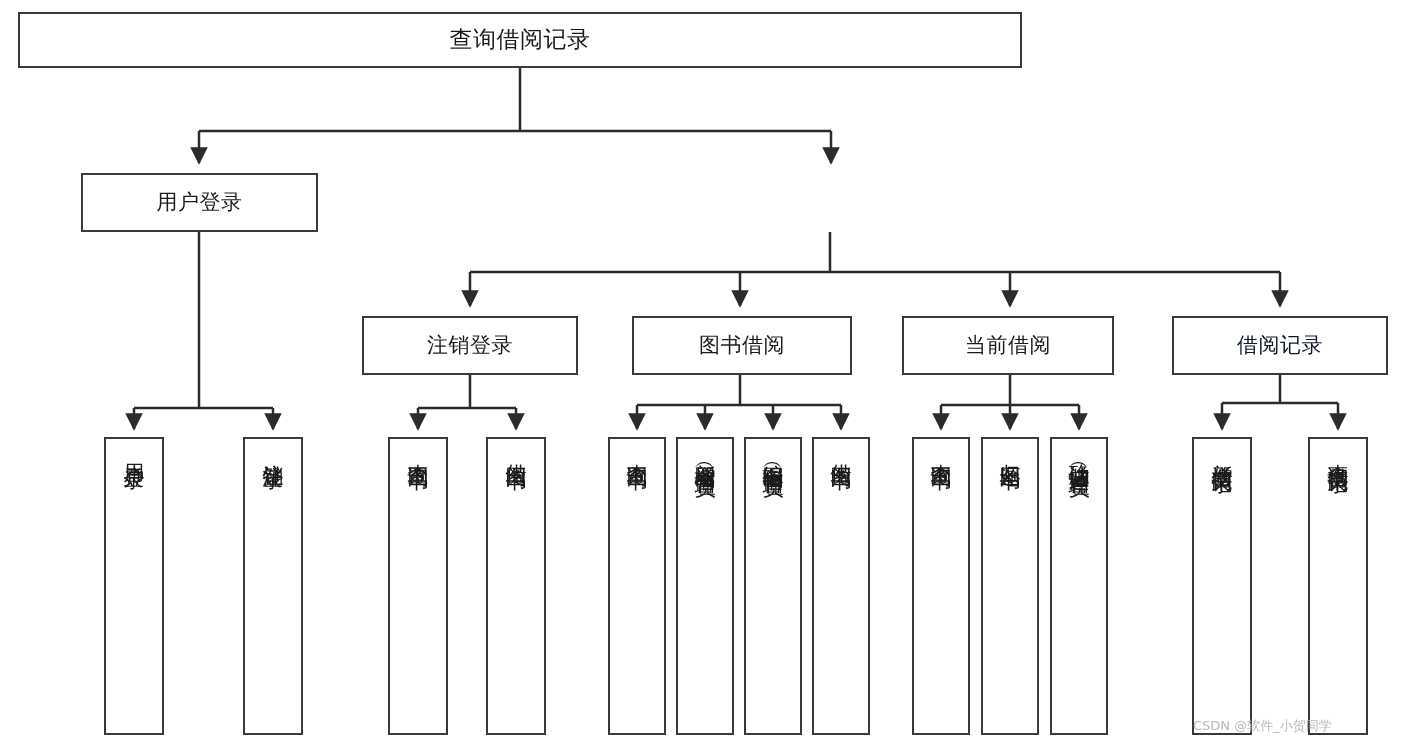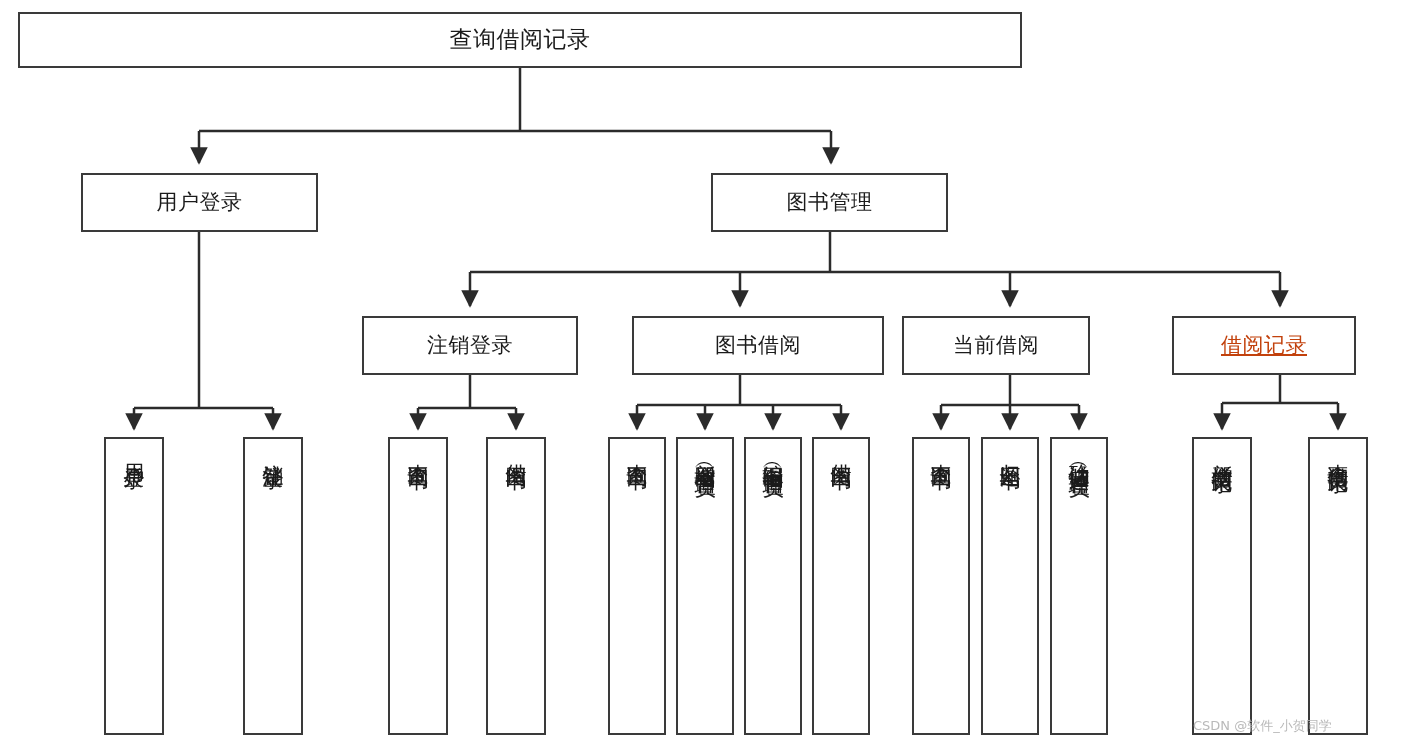--- a/index.html
+++ b/index.html
@@ -131,34 +131,31 @@
     </g>
   </svg>
 
   <div class="node horizontal lvl-root" id="n-root" style="left: 18px; top: 12px; width: 1004px; height: 56px; border-color: rgb(58, 58, 58); background: rgb(255, 255, 255); color: rgb(27, 27, 27);">
     <span class="node-label">查询借阅记录</span>
   </div>
 
   <div class="node horizontal lvl-2" id="n-l2-0" style="left: 81px; top: 173px; width: 237px; height: 59px; border-color: rgb(58, 58, 58); background: rgb(255, 255, 255); color: rgb(27, 27, 27);">
     <span class="node-label">用户登录</span>
   </div>
-  <div class="node horizontal lvl-2" id="n-l2-1" style="left: 711px; top: 173px; width: 237px; height: 59px; border-color: rgb(58, 58, 58); background: rgb(255, 255, 255); color: rgb(27, 27, 27);">
-    <span class="node-label">图书管理</span>
-  </div>
 
   <div class="node horizontal lvl-3" id="n-l3-0" style="left: 362px; top: 316px; width: 216px; height: 59px; border-color: rgb(58, 58, 58); background: rgb(255, 255, 255); color: rgb(27, 27, 27);">
     <span class="node-label">注销登录</span>
   </div>
-  <div class="node horizontal lvl-3" id="n-l3-1" style="left: 632px; top: 316px; width: 252px; height: 59px; border-color: rgb(58, 58, 58); background: rgb(255, 255, 255); color: rgb(27, 27, 27); text-align: right;">
+  <div class="node horizontal lvl-3" id="n-l3-1" style="left: 632px; top: 316px; width: 220px; height: 59px; border-color: rgb(58, 58, 58); background: rgb(255, 255, 255); color: rgb(27, 27, 27); text-align: right;">
     <span class="node-label">图书借阅</span>
   </div>
-  <div class="node horizontal lvl-3" id="n-l3-2" style="left: 902px; top: 316px; width: 188px; height: 59px; border-color: rgb(58, 58, 58); background: rgb(255, 255, 255); color: rgb(27, 27, 27);">
+  <div class="node horizontal lvl-3" id="n-l3-2" style="left: 902px; top: 316px; width: 212px; height: 59px; border-color: rgb(58, 58, 58); background: rgb(255, 255, 255); color: rgb(27, 27, 27);">
     <span class="node-label">当前借阅</span>
   </div>
-  <div class="node horizontal lvl-3" id="n-l3-3" style="left: 1172px; top: 316px; width: 184px; height: 59px; border-color: rgb(58, 58, 58); background: rgb(255, 255, 255); color: #c2410c; text-decoration: underline;">
+  <div class="node horizontal lvl-3" id="n-l3-3" style="left: 1172px; top: 316px; width: 216px; height: 59px; border-color: rgb(58, 58, 58); background: rgb(255, 255, 255); color: #0f172a;">
     <span class="node-label">借阅记录</span>
   </div>
 
   <div class="node vertical lvl-leaf" id="n-lf-0" style="left: 104px; top: 437px; width: 60px; height: 298px; border-color: rgb(58, 58, 58); background: rgb(255, 255, 255); color: rgb(27, 27, 27);">
     <span class="node-label">用户登录</span>
   </div>
   <div class="node vertical lvl-leaf" id="n-lf-1" style="left: 243px; top: 437px; width: 60px; height: 298px; border-color: rgb(58, 58, 58); background: rgb(255, 255, 255); color: rgb(27, 27, 27);">
     <span class="node-label">注销登录</span>
   </div>
   <div class="node vertical lvl-leaf" id="n-lf-2" style="left: 388px; top: 437px; width: 60px; height: 298px; border-color: rgb(58, 58, 58); background: rgb(255, 255, 255); color: rgb(27, 27, 27);">

